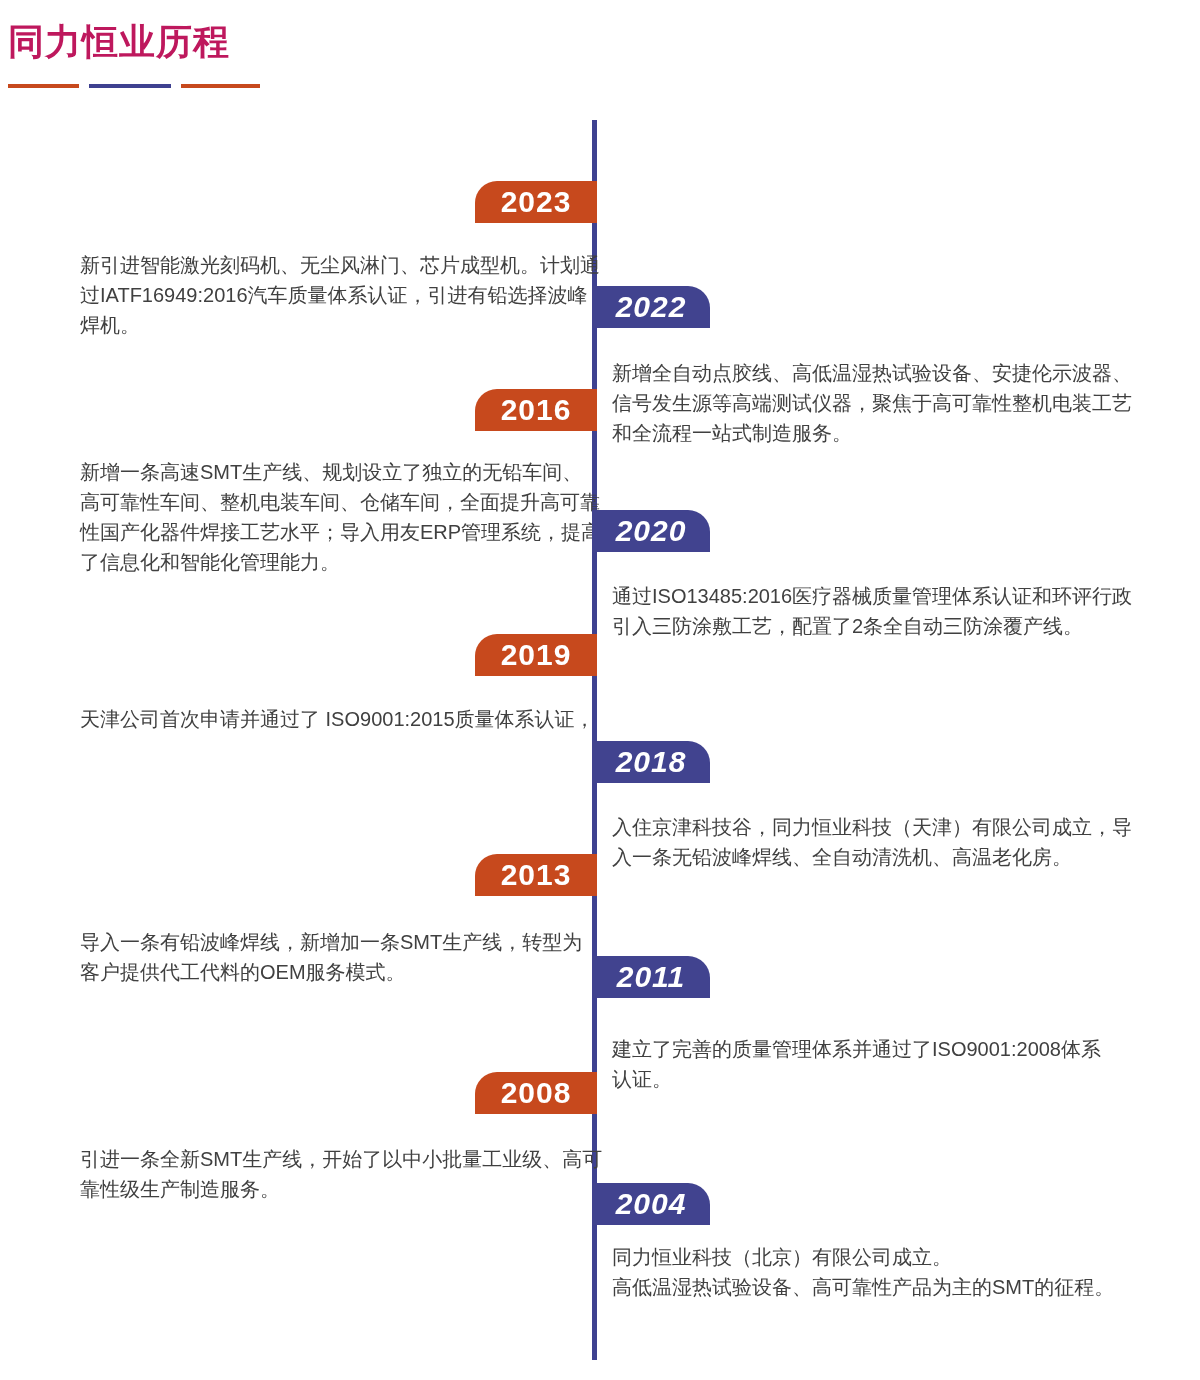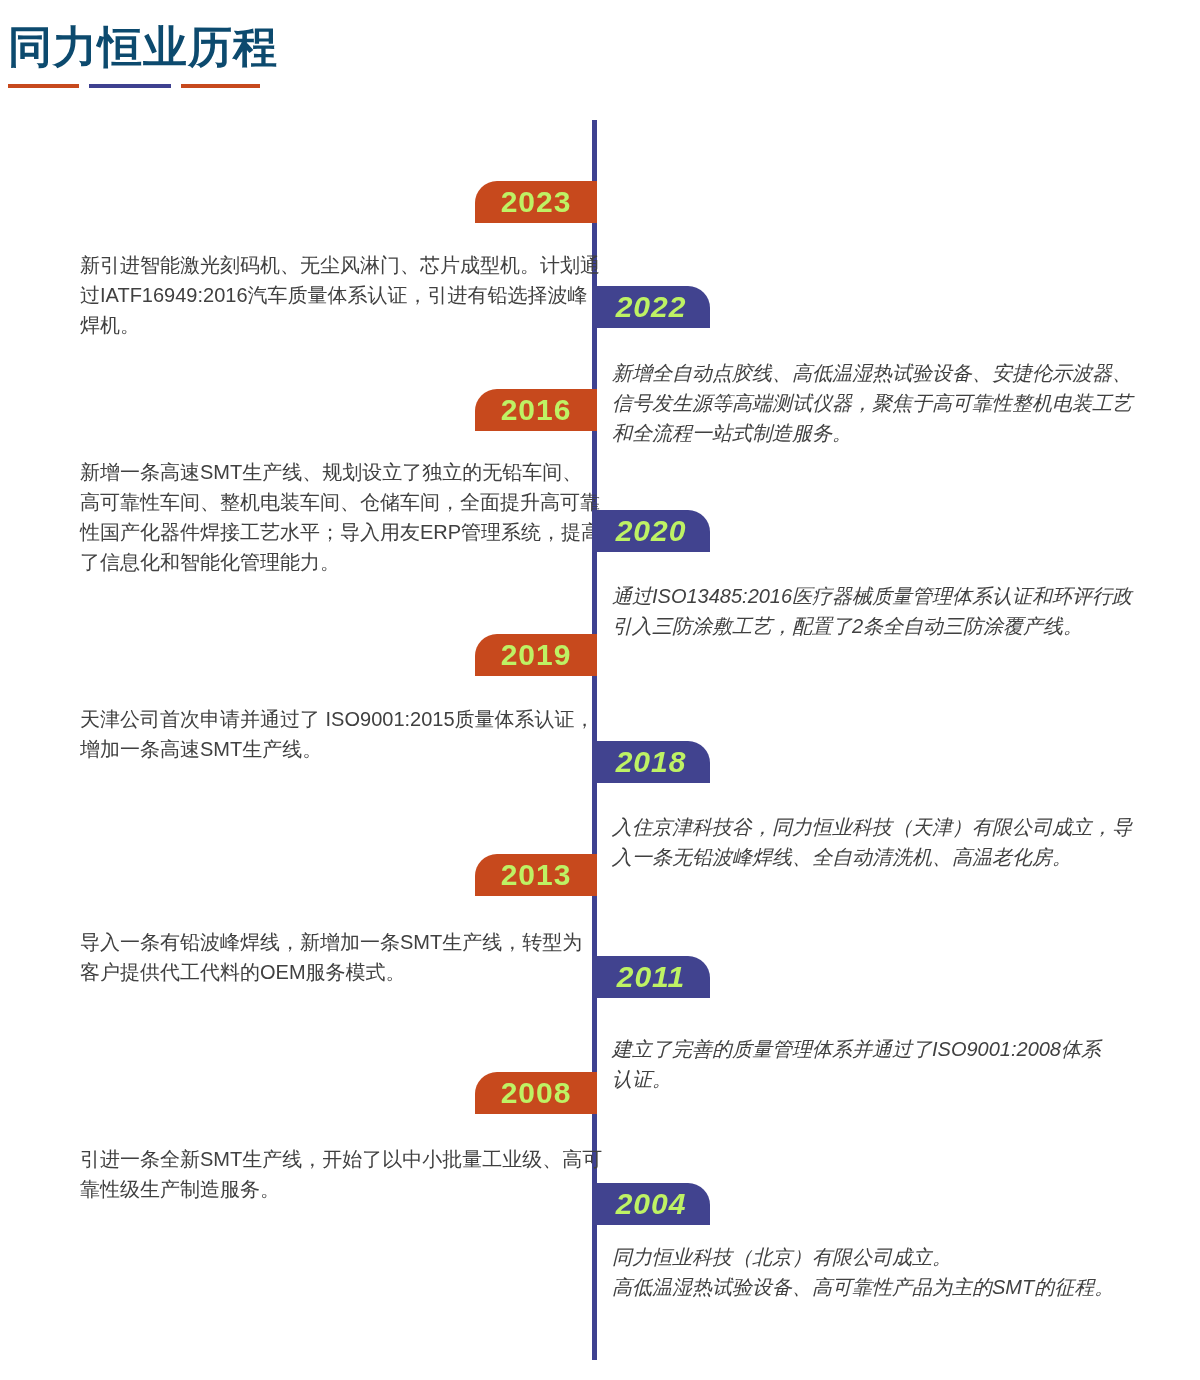--- a/index.html
+++ b/index.html
@@ -12,23 +12,23 @@
     width: 1200px;
     height: 1380px;
     background: #ffffff;
     overflow: hidden;
   }
   
   .title {
     position: absolute;
     left: 8px;
     top: 18px;
-    font-size: 44px;
+    font-size: 36px;
     font-weight: bold;
-    color: #0c4a6e;
+    color: #be185d;
     letter-spacing: 1px;
     white-space: nowrap;
   }
   .rule {
     position: absolute;
     top: 84px;
     height: 4px;
   }
   .rule-1 { left: 8px;   width: 71px; background: #C7491D; }
   .rule-2 { left: 89px;  width: 82px; background: #3E4190; }
@@ -44,21 +44,21 @@
     background: #3E4190;
   }
 
   
   .badge {
     position: absolute;
     height: 42px;
     display: flex;
     align-items: center;
     justify-content: center;
-    color: #bef264;
+    color: #ffffff;
     font-size: 30px;
     font-weight: bold;
     letter-spacing: 1px;
   }
   .badge.left {
     left: 475px;
     width: 122px;
     background: #C7491D;
     border-radius: 22px 0 0 0;
   }
@@ -72,21 +72,21 @@
 
   
   .mtext {
     position: absolute;
     font-size: 20px;
     line-height: 30px;
     color: #404040;
     white-space: nowrap;
   }
   .mtext.left  { left: 80px;  }
-  .mtext.right { left: 612px; font-style: italic; }
+  .mtext.right { left: 612px; }
 </style>
 </head>
 <body>
 
 <div class="page">
 
   <h1 class="title">同力恒业历程</h1>
   <div class="rule rule-1"></div>
   <div class="rule rule-2"></div>
   <div class="rule rule-3"></div>
@@ -117,21 +117,20 @@
 
   <div class="badge right" style="top:510px">2020</div>
   <div class="mtext right" style="top:581px">
     <div>通过ISO13485:2016医疗器械质量管理体系认证和环评行政</div>
     <div>引入三防涂敷工艺，配置了2条全自动三防涂覆产线。</div>
   </div>
 
   <div class="badge left" style="top:634px">2019</div>
   <div class="mtext left" style="top:704px">
     <div>天津公司首次申请并通过了 ISO9001:2015质量体系认证，</div>
-    <div>增加一条高速SMT生产线。</div>
   </div>
 
   <div class="badge right" style="top:741px">2018</div>
   <div class="mtext right" style="top:812px">
     <div>入住京津科技谷，同力恒业科技（天津）有限公司成立，导</div>
     <div>入一条无铅波峰焊线、全自动清洗机、高温老化房。</div>
   </div>
 
   <div class="badge left" style="top:854px">2013</div>
   <div class="mtext left" style="top:927px">

